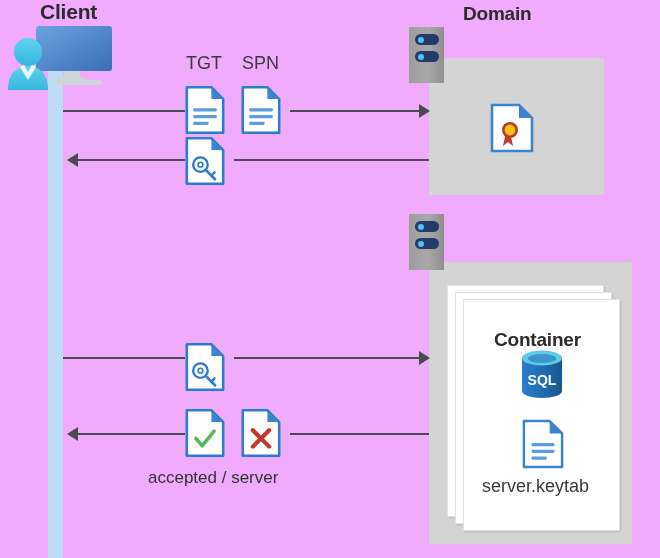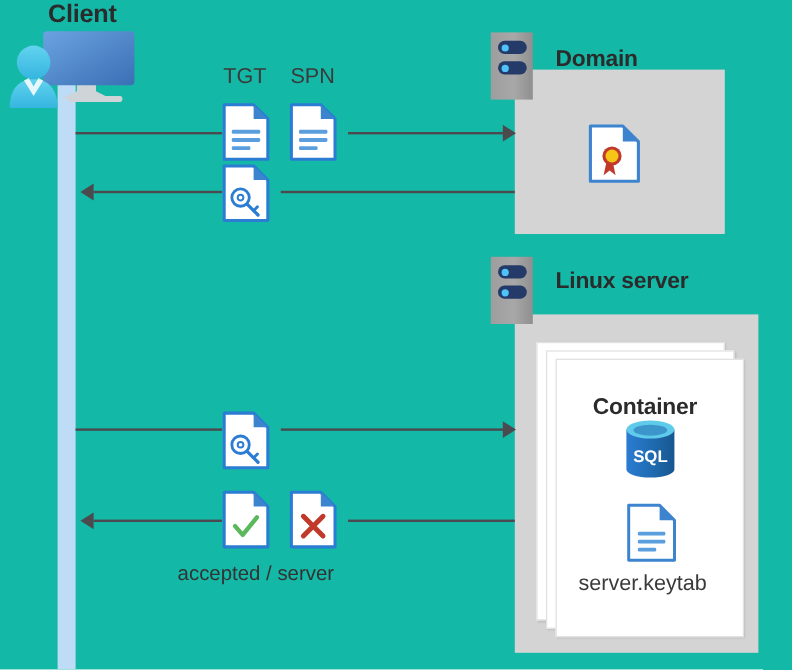--- a/index.html
+++ b/index.html
@@ -4,34 +4,34 @@
 <style>
   html,body{margin:0;padding:0;background:#ffffff;}
   body{
     font-family:"Liberation Sans", sans-serif;
     -webkit-font-smoothing:antialiased;
   }
   #diagram{
     position:relative;
     width:660px;
     height:558px;
-    background:#14b8a6;
+    background:#f0abfc;
     overflow:hidden;
   }
   .abs{position:absolute;}
 
   
   .ttl{
     font-weight:bold;
     color:#2b2b2b;
     letter-spacing:-0.2px;
     line-height:1.12;
   }
   .ttl-client{font-size:21px;}
-  .ttl-dc{font-size:19px;margin-top:36px;}
+  .ttl-dc{font-size:19px;}
   .ttl-linux{font-size:19px;}
   .ttl-container{font-size:19px;}
   .lbl{
     font-size:18px;
     color:#3a3a3a;
     font-weight:normal;
     white-space:nowrap;
   }
   .lbl-small{font-size:17px;color:#333;}
 
@@ -135,21 +135,20 @@
 
   <div class="abs panel" style="left:429px;top:262px;width:203px;height:282px;"></div>
 
   <div class="abs server-badge" style="left:409px;top:214px;width:35px;height:56px;">
     <div class="server-slot" style="left:6px;top:7px;width:24px;height:11px;"></div>
     <div class="server-led" style="left:9px;top:9.5px;width:6px;height:6px;"></div>
     <div class="server-slot" style="left:6px;top:24px;width:24px;height:11px;"></div>
     <div class="server-led" style="left:9px;top:26.5px;width:6px;height:6px;"></div>
   </div>
 
-  <div class="abs ttl ttl-linux" style="left:463px;top:224px;">Linux server</div>
 
   <div class="abs card" style="left:447px;top:285px;width:155px;height:230px;"></div>
   <div class="abs card" style="left:455px;top:292px;width:155px;height:230px;"></div>
   <div class="abs card" style="left:463px;top:299px;width:155px;height:230px;"></div>
 
   <div class="abs ttl ttl-container" style="left:494px;top:329px;">Container</div>
 
   <div class="abs" style="left:519px;top:349px;width:46px;height:52px;text-align:right;">
     <svg width="46" height="52" viewBox="0 0 46 52">
       <defs>

